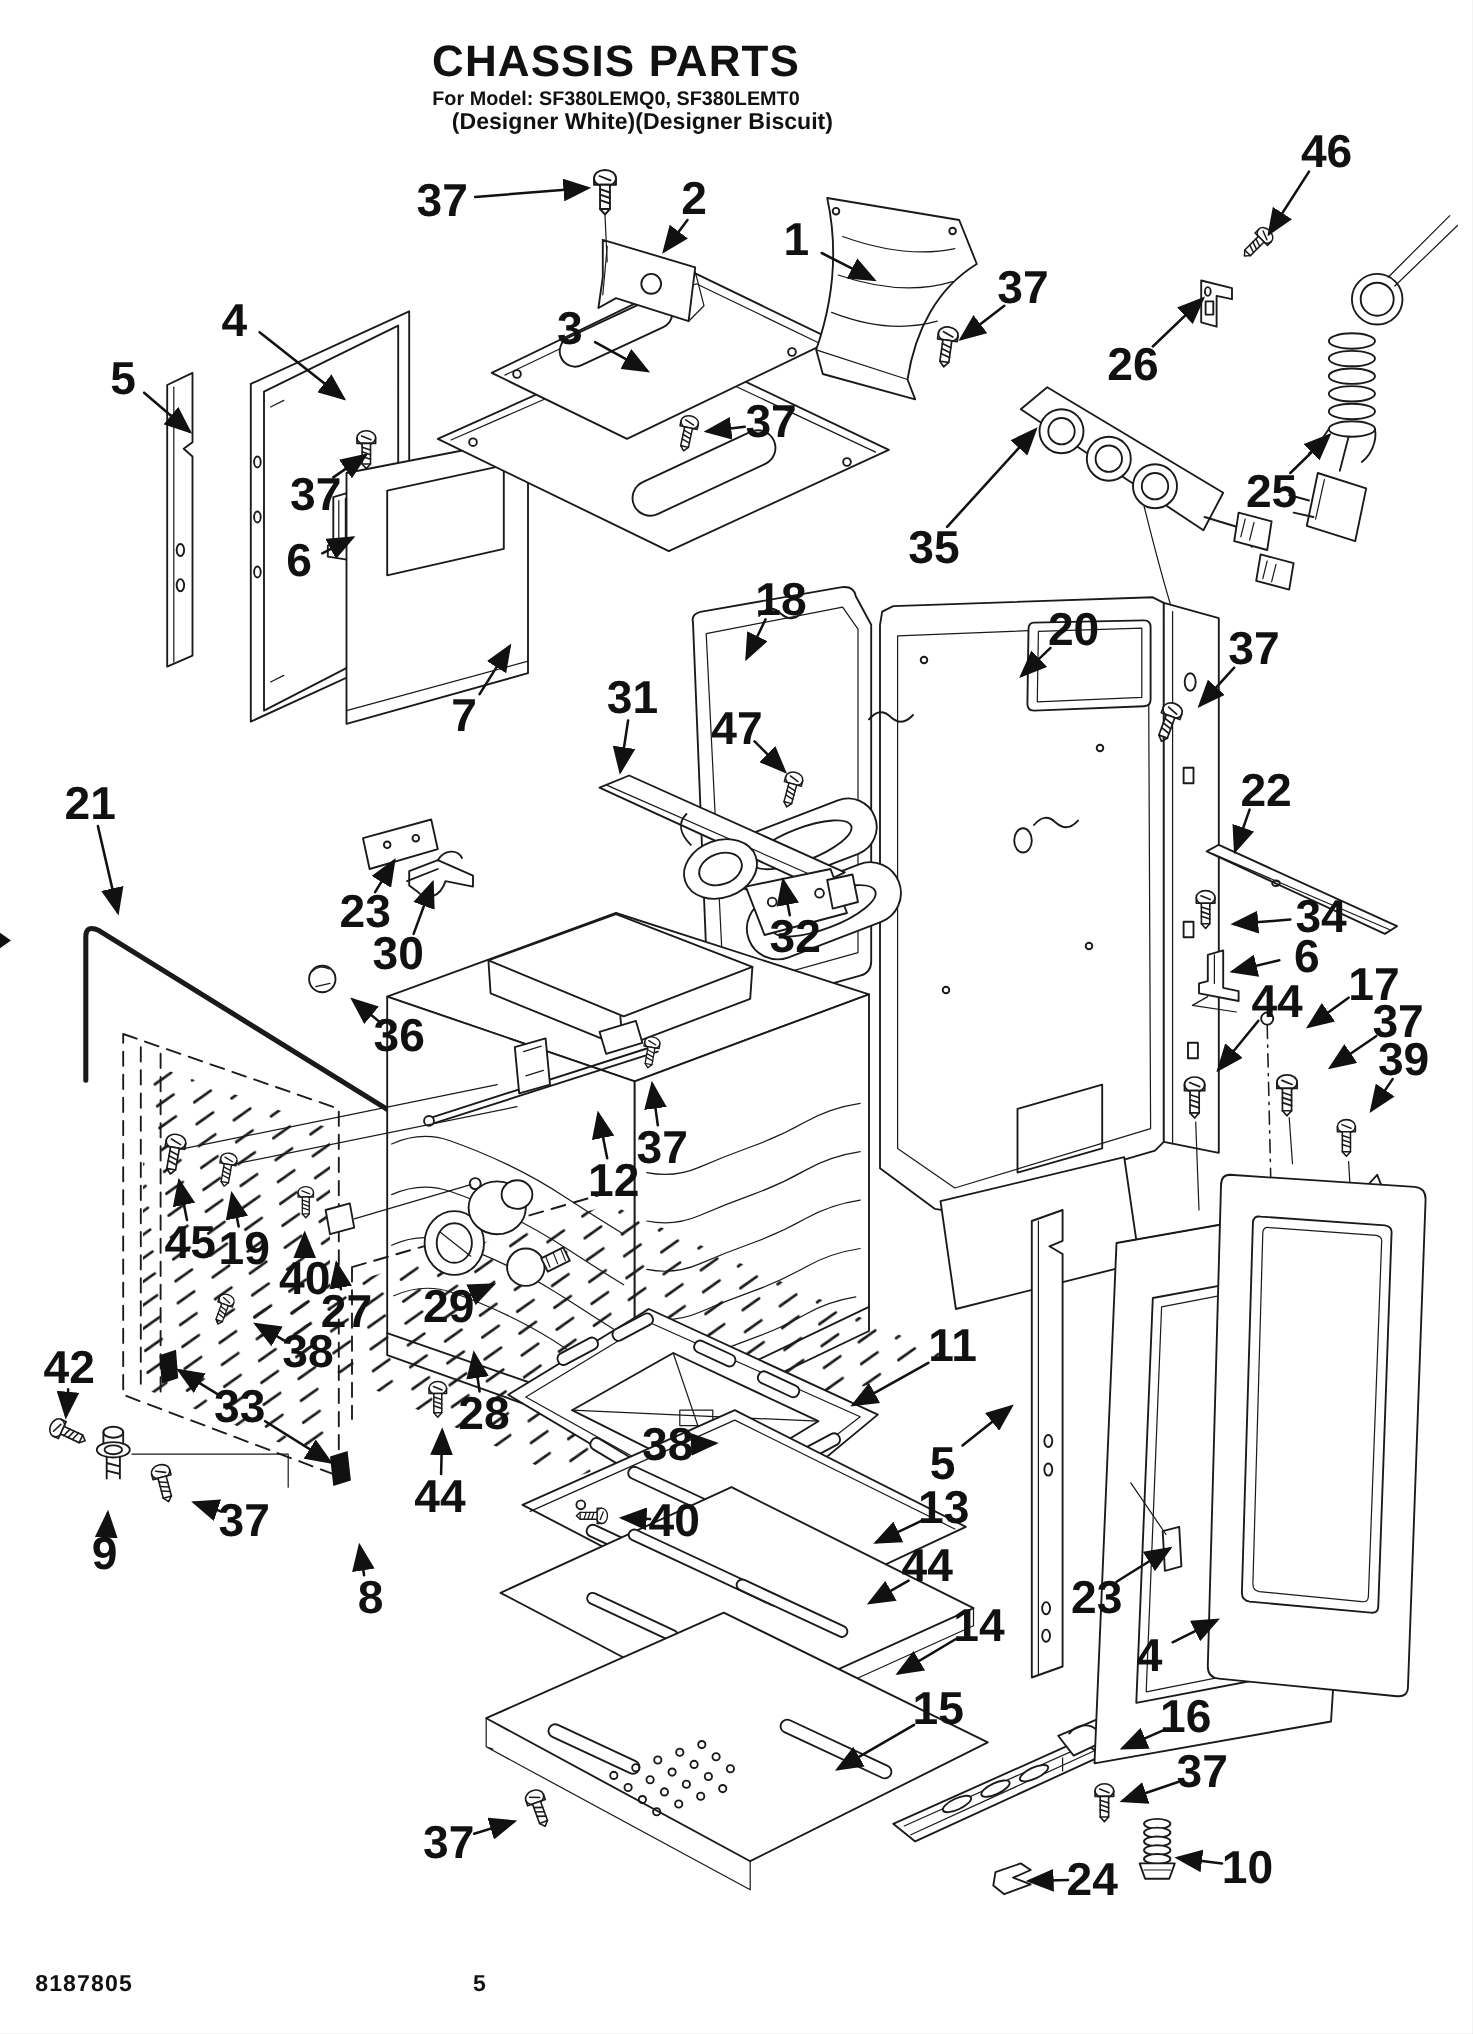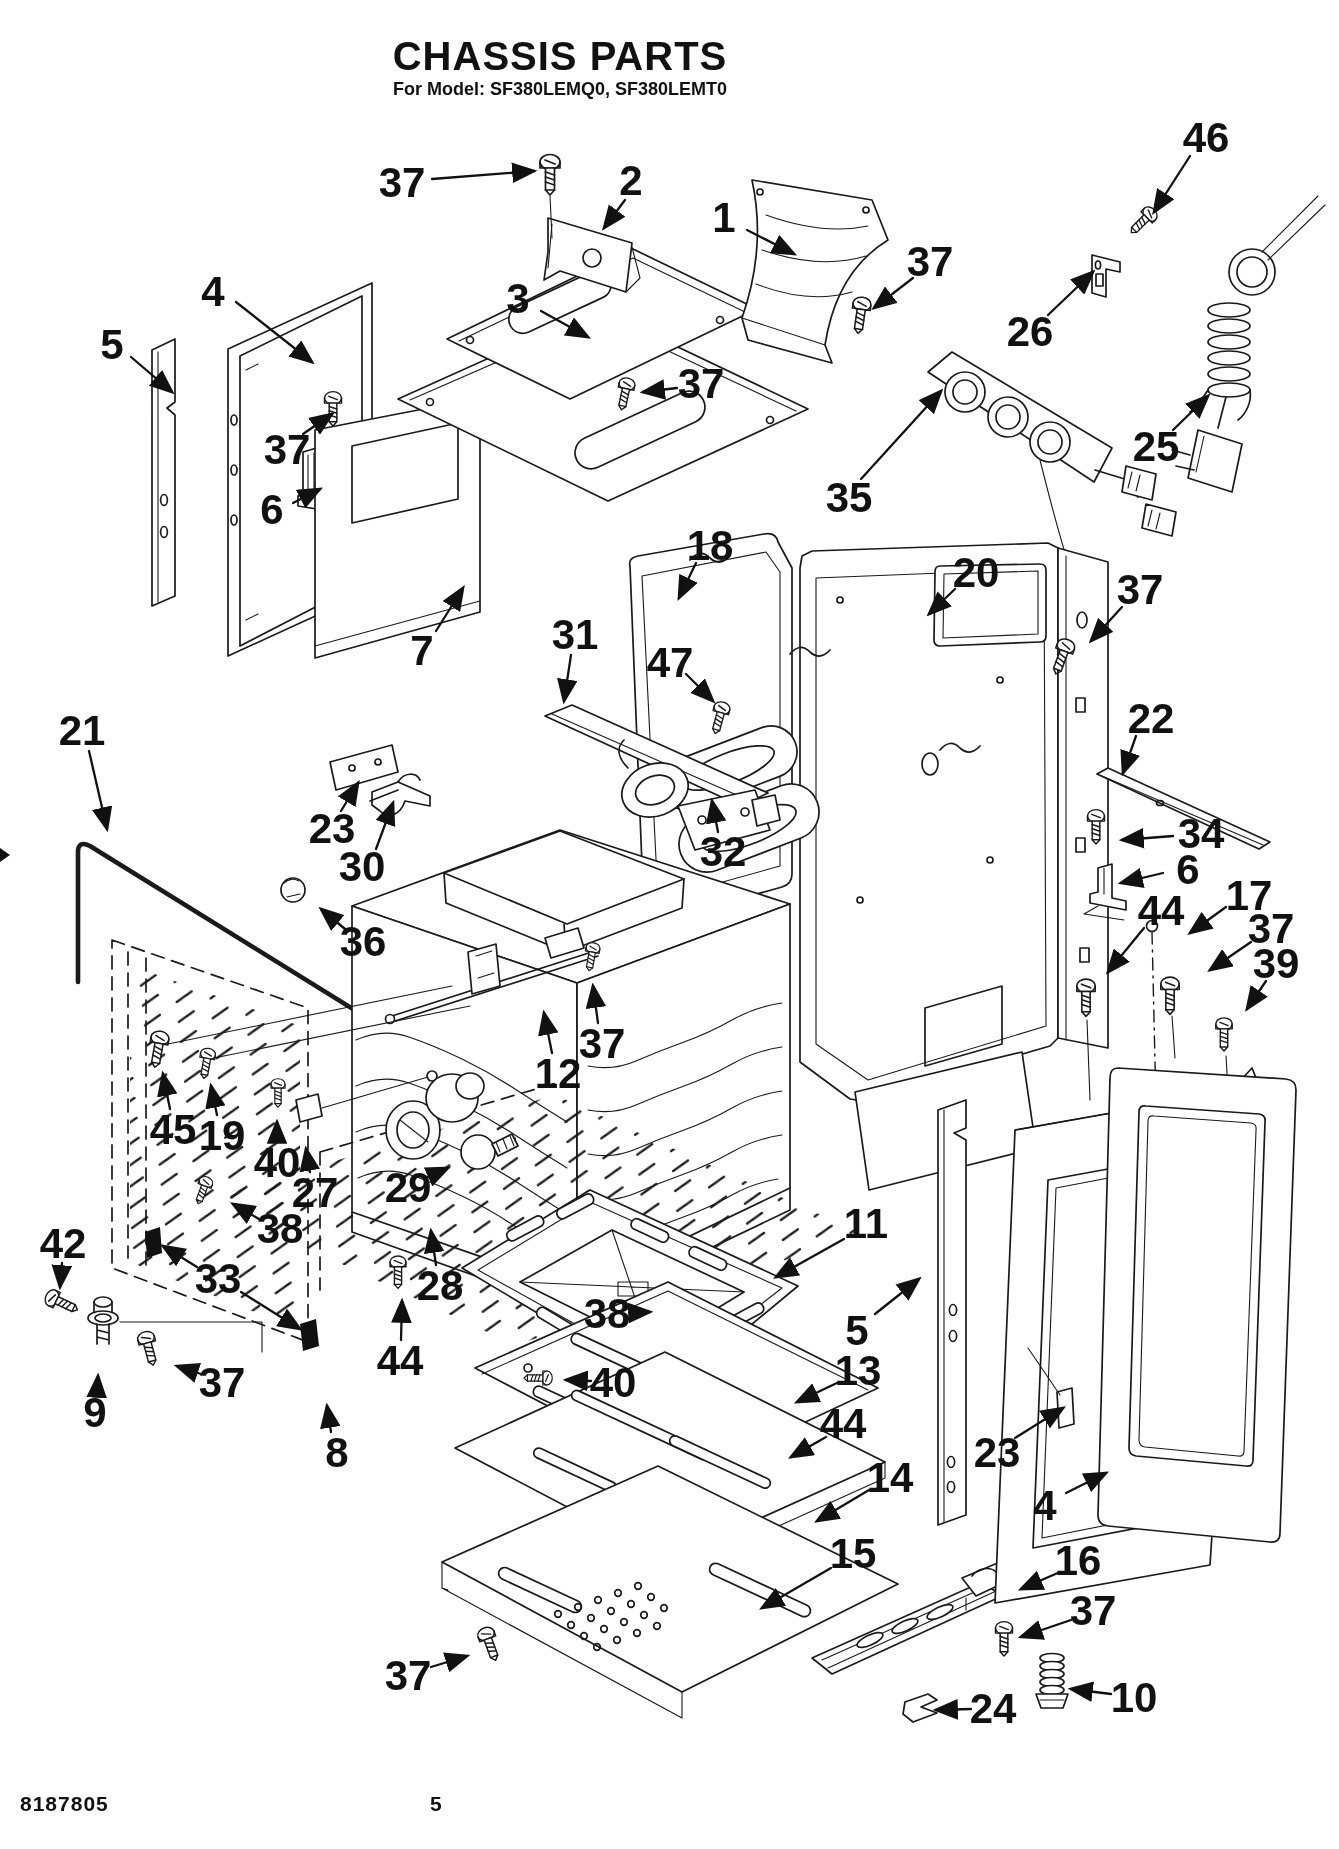--- a/index.html
+++ b/index.html
@@ -2,21 +2,21 @@
 <html><head>
 <meta charset="utf-8">
 <style>
   html,body{margin:0;padding:0;background:#888;}
   .page{position:relative;width:1339px;height:1849px;background:#ffffff;overflow:hidden;
         font-family:"Liberation Sans",sans-serif;color:#111;}
   .hdr{position:absolute;top:34px;left:280px;width:560px;text-align:center;line-height:1.12;}
   .hdr .t1{font-size:40px;font-weight:700;letter-spacing:1px;}
   .hdr .t2{font-size:18px;font-weight:700;}
   .hdr .t3{font-size:21px;font-weight:700;padding-left:48px;}
-  .ftr-doc{position:absolute;left:20px;top:1792px;font-size:21px;font-weight:600;letter-spacing:1px;}
+  .ftr-doc{position:absolute;left:32px;top:1792px;font-size:21px;font-weight:600;letter-spacing:1px;}
   .ftr-page{position:absolute;left:430px;top:1792px;font-size:21px;font-weight:600;}
   svg.diagram{position:absolute;left:0;top:0;}
   svg .ln, svg path, svg line, svg rect, svg ellipse, svg circle, svg polyline, svg polygon
       {stroke:#1a1a1a;stroke-width:1.7;fill:none;stroke-linejoin:round;stroke-linecap:round;}
   svg .w{fill:#ffffff;}
   svg .blk{fill:#111;stroke:none;}
   svg .hatchfill{fill:url(#hatch);stroke:none;}
   svg .dash{stroke-dasharray:13 8;}
   svg .dashdot{stroke-dasharray:12 6 2 6;stroke-width:1.4;}
   svg .thin{stroke-width:1.1;}
@@ -27,20 +27,21 @@
   svg .hstroke{stroke:#1a1a1a;stroke-width:2.4;}
 </style>
 </head>
 <body>
 
 <div class="page">
 
   <div class="hdr">
     <div class="t1">CHASSIS PARTS</div>
     <div class="t2">For Model: SF380LEMQ0, SF380LEMT0</div>
+    <div class="t3">(Designer White)(Designer Biscuit)</div>
   </div>
 
   <svg id="diagram" class="diagram" width="1339" height="1849" viewBox="0 0 1339 1849">
     <defs>
       <marker id="arrowhead" markerWidth="11" markerHeight="9" refX="9.5" refY="4.5" orient="auto">
         <path class="blk" d="M0,0 L11,4.5 L0,9 Z"></path>
       </marker>
       <pattern id="hatch" width="34" height="20" patternUnits="userSpaceOnUse" patternTransform="rotate(-6)">
         <path class="hstroke" d="M3,15 L19,6"></path>
       </pattern>

